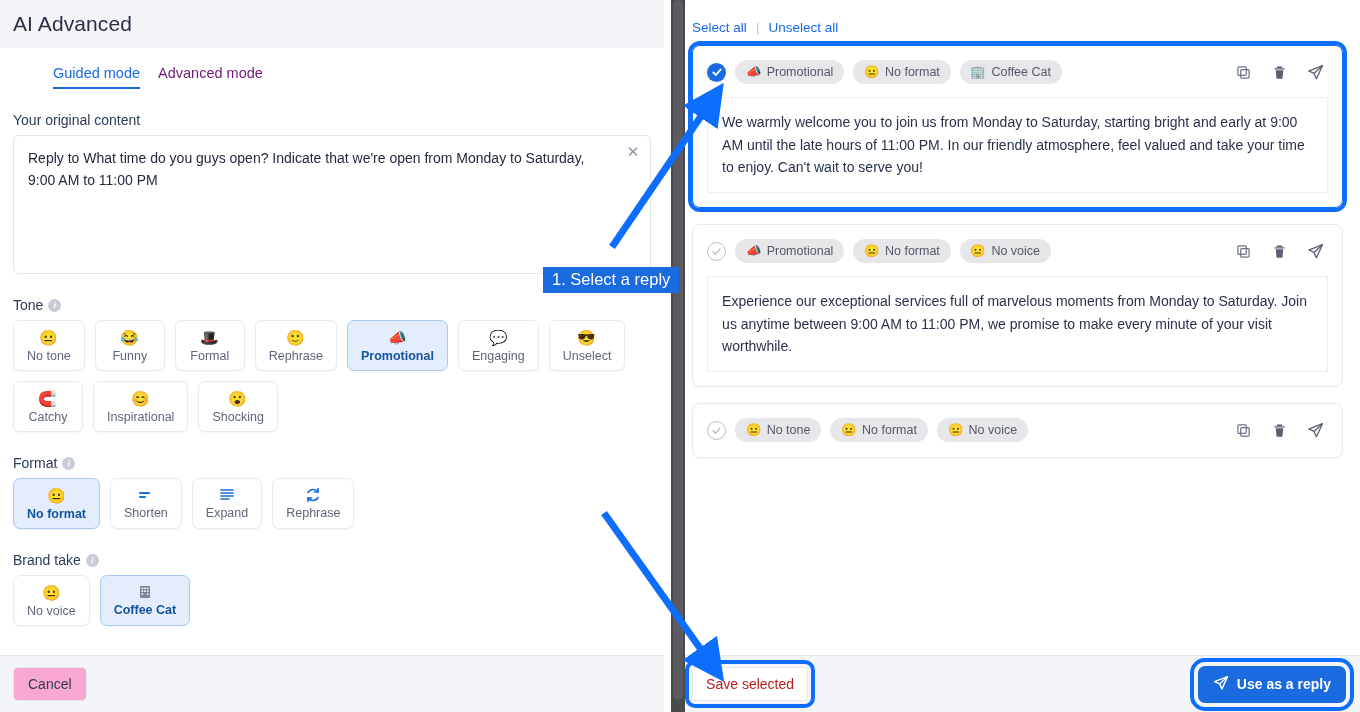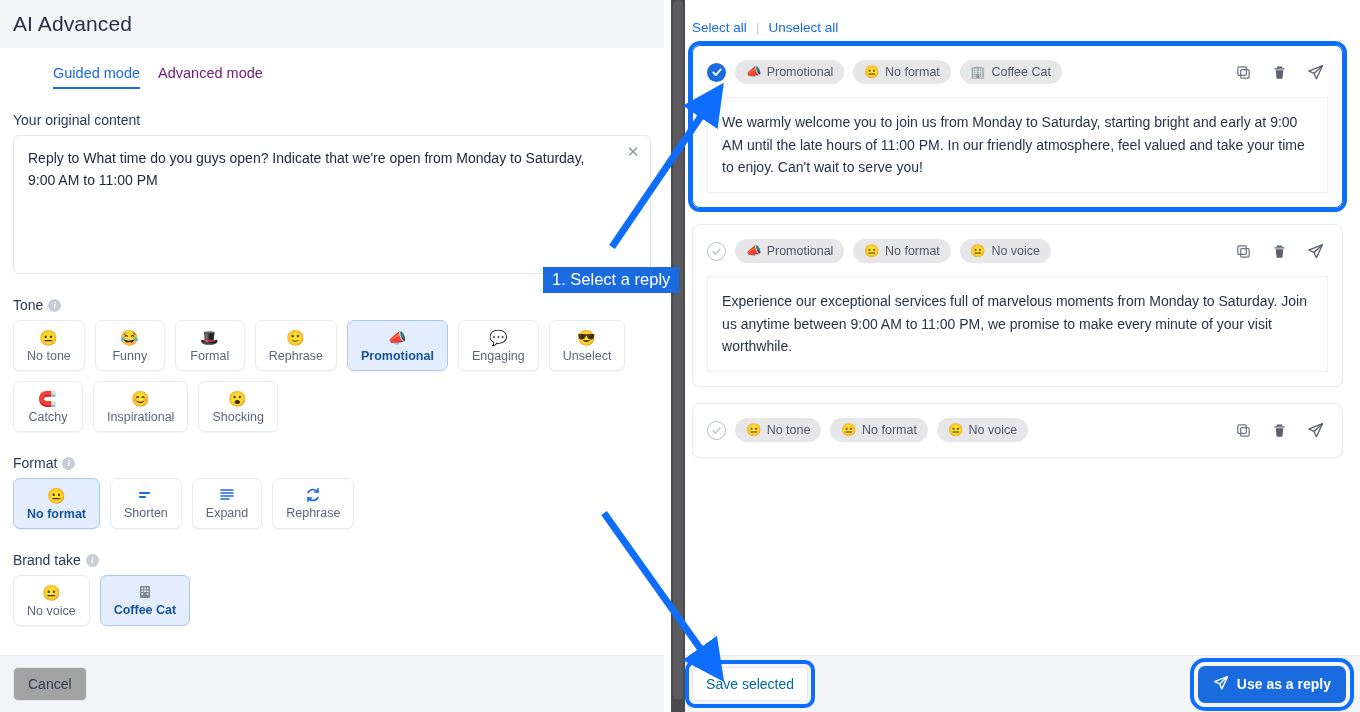--- a/index.html
+++ b/index.html
@@ -81,21 +81,21 @@
   .chip.selected .clabel { color: #15539e; font-weight: bold; }
   .icon-svg { width: 16px; height: 16px; display: block; }
 
   .left-footer {
     height: 57px; flex: 0 0 57px;
     background: #f4f5f9;
     border-top: 1px solid #e6e9ef;
     display: flex; align-items: center; padding: 0 13px;
   }
   .cancel-btn {
-    background: #a3a3a3; border: 1px solid #e4e7ee; border-radius: 5px;
+    background: #f9a8d4; border: 1px solid #e4e7ee; border-radius: 5px;
     padding: 8px 14px; font-size: 14px; color: #333b4d; cursor: pointer;
   }
 
   
   .scroll-strip {
     position: absolute; left: 671px; top: 0;
     width: 14px; height: 712px;
     background: #4a4a4d;
     z-index: 5;
   }
@@ -163,21 +163,21 @@
 
   .right-footer {
     height: 57px; flex: 0 0 57px;
     background: #f4f5f9;
     border-top: 1px solid #e6e9ef;
     display: flex; align-items: center; justify-content: space-between;
     padding: 0 14px 0 14px;
   }
   .save-btn {
     background: #fff; border: 1px solid #e4e7ee; border-radius: 5px;
-    padding: 8px 13px; font-size: 14px; color: #0369a1; cursor: pointer;
+    padding: 8px 13px; font-size: 14px; color: #b91c1c; cursor: pointer;
   }
   .use-btn {
     background: #1a6ae0; color: #fff; border: none; border-radius: 6px;
     padding: 9px 15px; font-size: 14px; font-weight: bold; cursor: pointer;
     display: inline-flex; align-items: center; gap: 8px;
   }
   .hl-box { outline: 4px solid #0d6efd; outline-offset: 3px; border-radius: 3px; }
   .hl-box-btn { outline: 4px solid #0d6efd; outline-offset: 4px; border-radius: 7px; }
 
   

